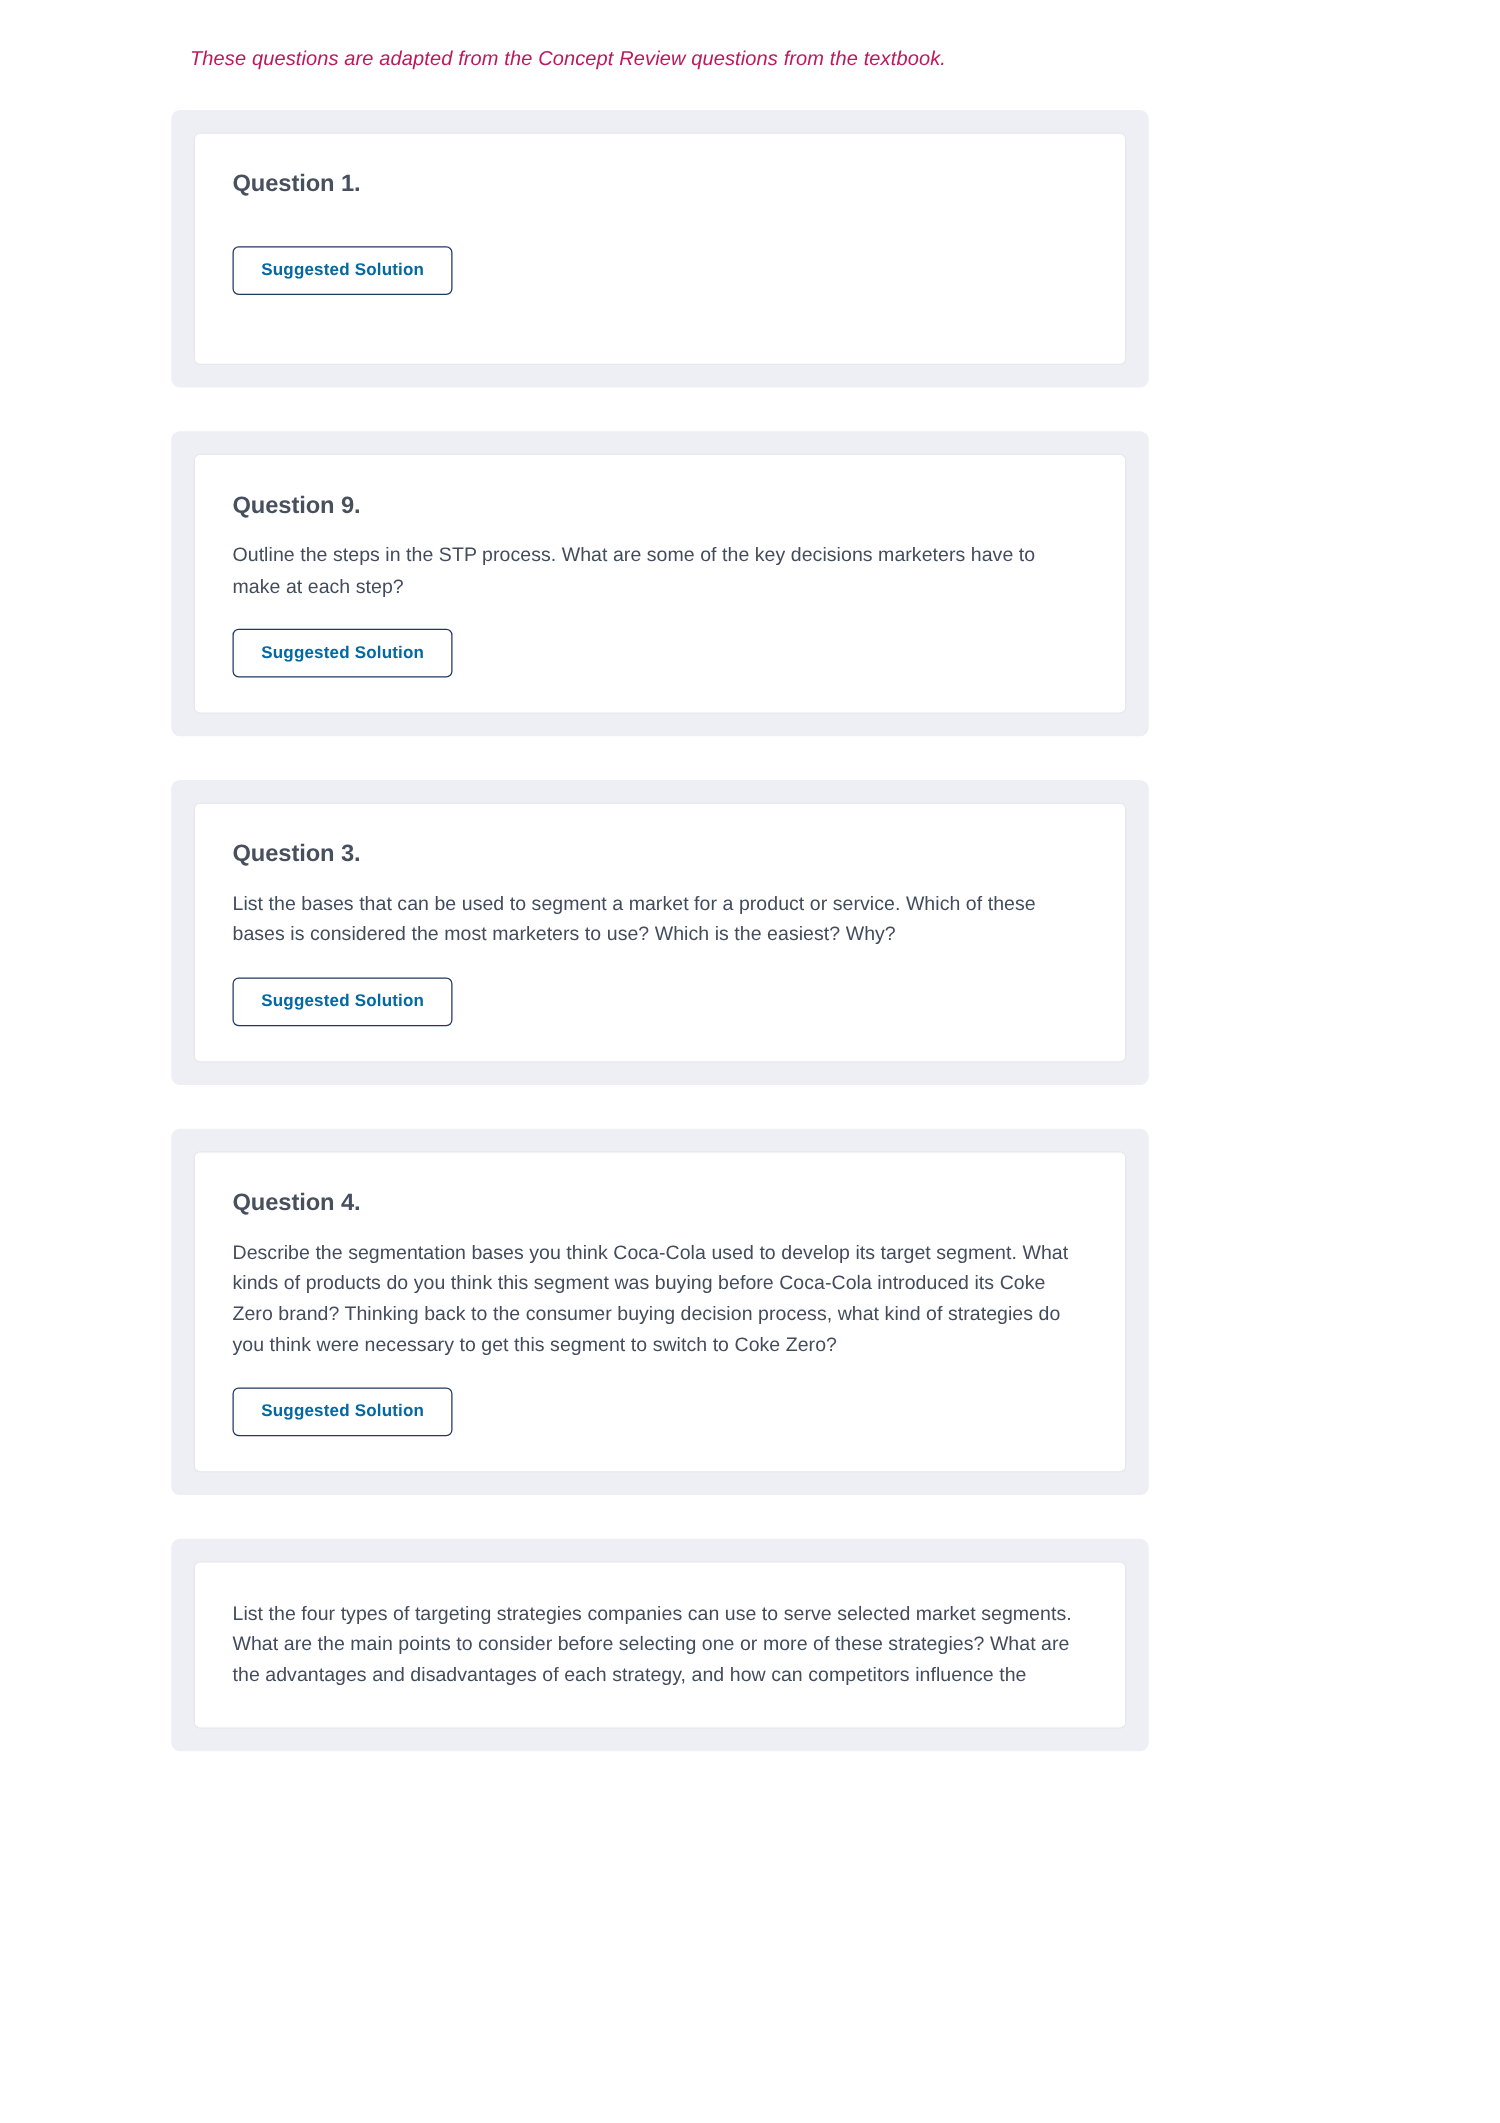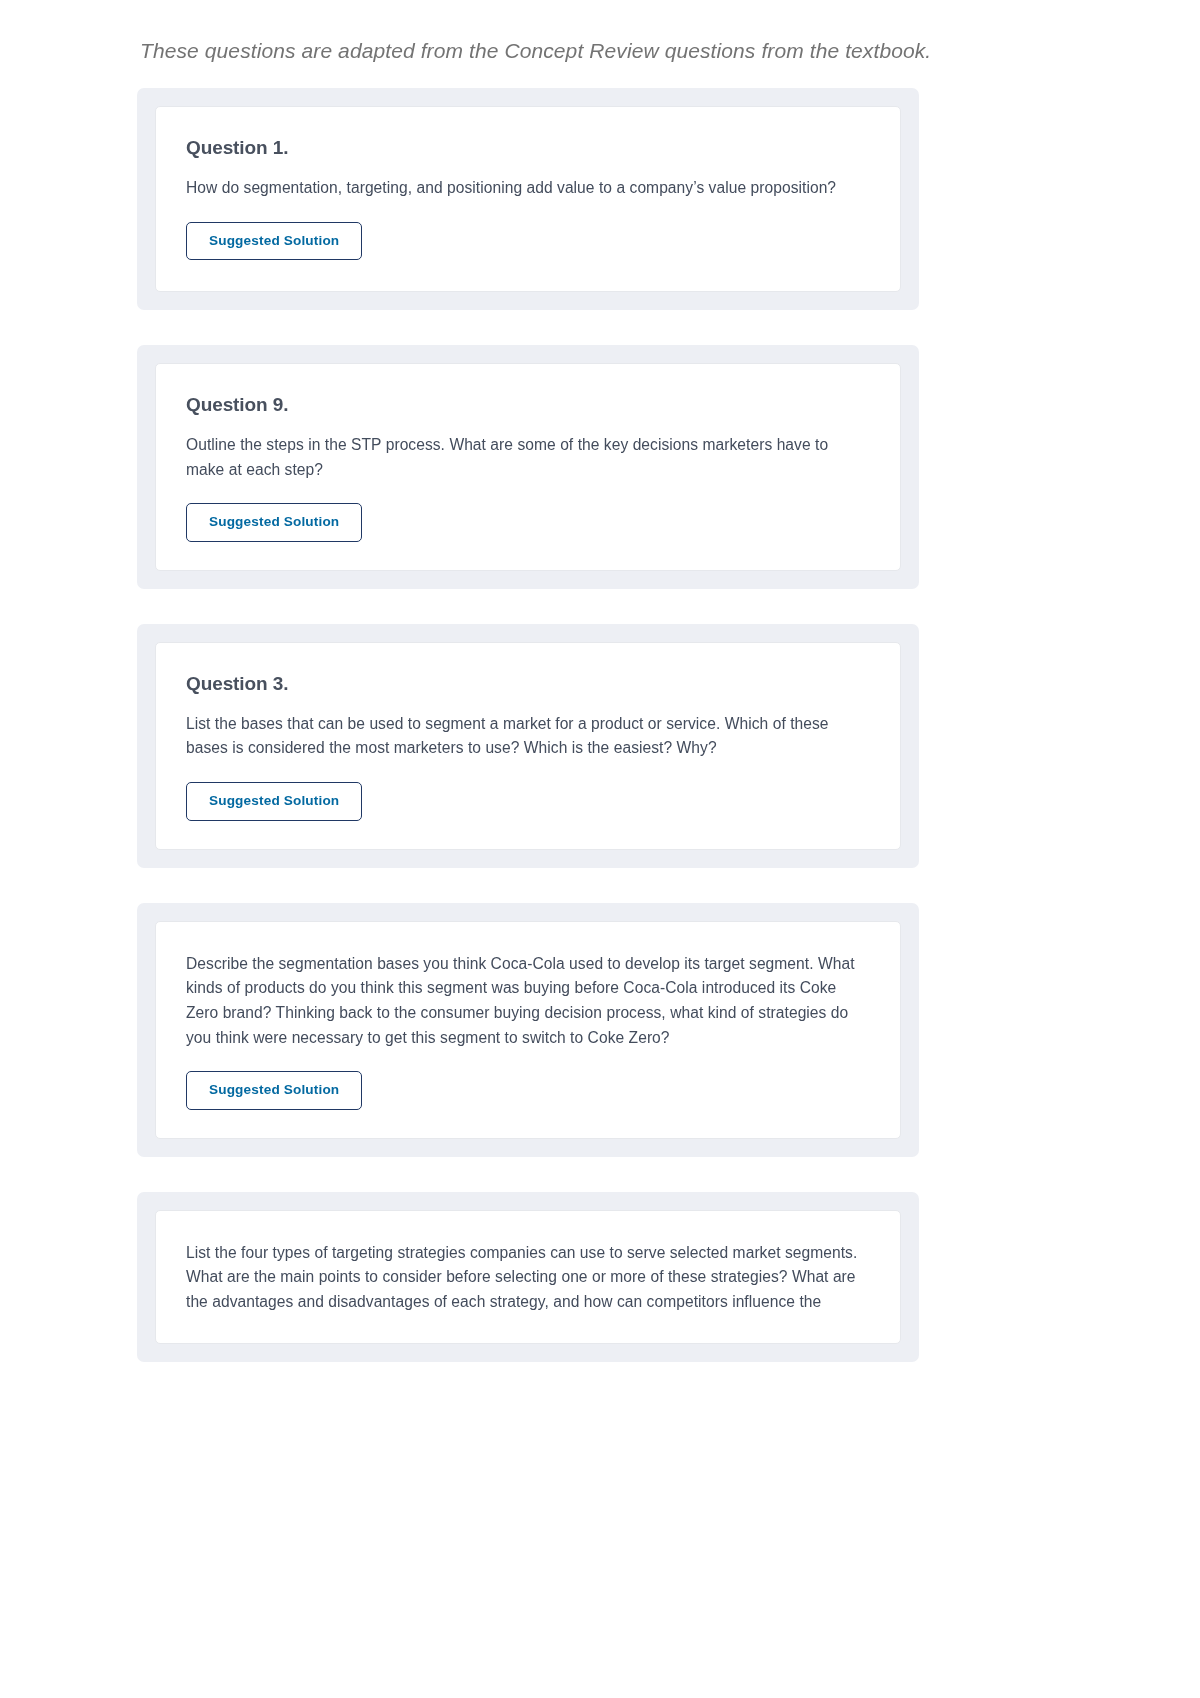--- a/index.html
+++ b/index.html
@@ -19,27 +19,27 @@
     position: relative;
     width: 1200px;
     min-height: 1698px;
     background: #ffffff;
     overflow: hidden;
   }
 
   
   .intro-note {
     position: absolute;
-    left: 140px;
+    left: 152px;
     top: 36px;
     width: 880px;
-    font-size: 21px;
+    font-size: 16px;
     font-style: italic;
     line-height: 1.45;
-    color: #737373;
+    color: #be185d;
     letter-spacing: 0.1px;
   }
 
   
   .question-stack {
     position: absolute;
     left: 137px;
     top: 88px;
     width: 782px;
   }
@@ -101,21 +101,20 @@
 
 <div id="page">
 
   <div class="intro-note">These questions are adapted from the Concept Review questions from the textbook.</div>
 
   <div class="question-stack">
 
     <div class="q-outer">
       <div class="q-inner">
         <div class="q-title">Question 1.</div>
-        <div class="q-body">How do segmentation, targeting, and positioning add value to a company’s value proposition?</div>
         <button class="solution-btn">Suggested Solution</button>
       </div>
     </div>
 
     <div class="q-outer">
       <div class="q-inner">
         <div class="q-title">Question 9.</div>
         <div class="q-body">Outline the steps in the STP process. What are some of the key decisions marketers have to make at each step?</div>
         <button class="solution-btn">Suggested Solution</button>
       </div>
@@ -124,20 +123,21 @@
     <div class="q-outer">
       <div class="q-inner">
         <div class="q-title">Question 3.</div>
         <div class="q-body">List the bases that can be used to segment a market for a product or service. Which of these bases is considered the most marketers to use? Which is the easiest? Why?</div>
         <button class="solution-btn">Suggested Solution</button>
       </div>
     </div>
 
     <div class="q-outer">
       <div class="q-inner">
+        <div class="q-title">Question 4.</div>
         <div class="q-body">Describe the segmentation bases you think Coca-Cola used to develop its target segment. What kinds of products do you think this segment was buying before Coca-Cola introduced its Coke Zero brand? Thinking back to the consumer buying decision process, what kind of strategies do you think were necessary to get this segment to switch to Coke Zero?</div>
         <button class="solution-btn">Suggested Solution</button>
       </div>
     </div>
 
     <div class="q-outer clipped">
       <div class="q-inner">
         <div class="q-body">List the four types of targeting strategies companies can use to serve selected market segments. What are the main points to consider before selecting one or more of these strategies? What are the advantages and disadvantages of each strategy, and how can competitors influence the</div>
       </div>
     </div>

